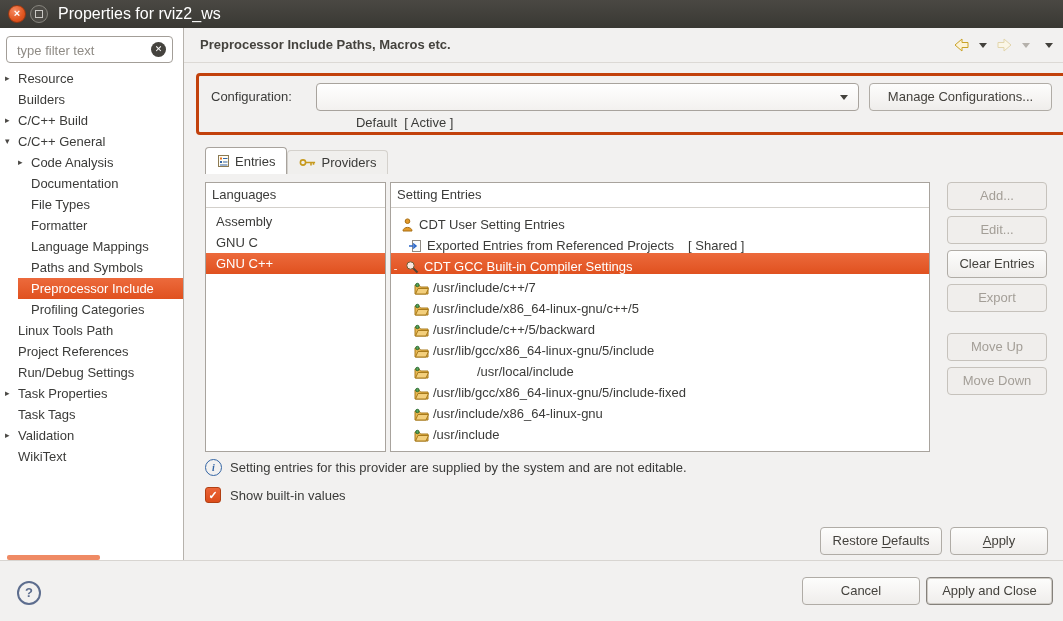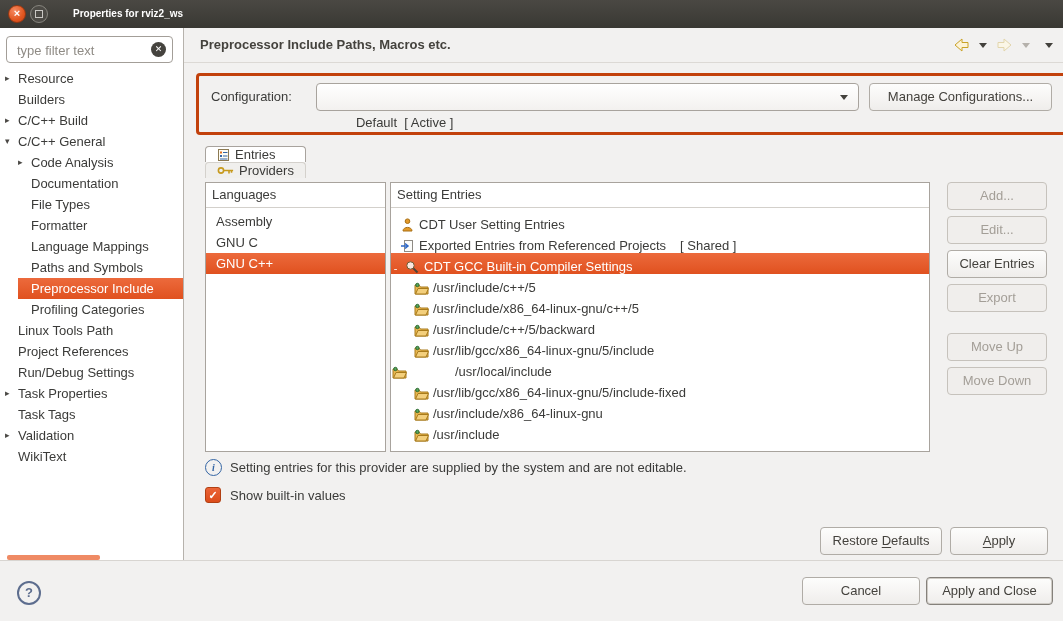--- a/index.html
+++ b/index.html
@@ -9,21 +9,21 @@
   
   .titlebar{position:absolute;left:0;top:0;width:100%;height:28px;
             background:linear-gradient(#4a4843,#393833);}
   .tb-close{position:absolute;left:8px;top:5px;width:18px;height:18px;border-radius:50%;
             background:radial-gradient(circle at 35% 30%,#f58b63,#e2561f 60%,#c8431a);
             border:1px solid #973812;box-sizing:border-box;color:#fff;font-size:11px;
             line-height:15px;text-align:center;font-weight:bold;}
   .tb-max{position:absolute;left:30px;top:5px;width:18px;height:18px;border-radius:50%;
           background:#4d4b46;border:1px solid #87857e;box-sizing:border-box;}
   .tb-max .sq{position:absolute;left:4px;top:4px;width:6px;height:6px;border:1.5px solid #c9c7c3;}
-  .tb-title{position:absolute;left:73px;top:0;line-height:28px;color:#ffffff;font-weight:bold;font-size:10px;}
+  .tb-title{position:absolute;left:58px;top:0;line-height:28px;color:#ffffff;font-weight:normal;font-size:16px;}
   
   .sidebar{position:absolute;left:0;top:28px;width:183px;height:532px;background:#fff;
            border-right:1px solid #b6b2ac;box-sizing:content-box;}
   .filter{position:absolute;left:6px;top:8px;width:167px;height:27px;background:#fff;
           border:1px solid #a39e98;border-radius:4px;box-sizing:border-box;}
   .filter input{border:0;outline:0;background:transparent;width:132px;height:23px;margin:1px 0 0 8px;
           font-family:"Liberation Sans",sans-serif;font-size:13px;color:#3b3b39;}
   .filter input::placeholder{color:#8f8b85;}
   .clear-ic{position:absolute;right:6px;top:5px;width:15px;height:15px;border-radius:50%;
           background:#45433e;color:#fff;font-size:9px;line-height:15px;text-align:center;}
@@ -51,21 +51,21 @@
   .combo .dd{position:absolute;right:10px;top:11px;}
   
   .btn{position:absolute;display:block;border:1px solid #b0aca6;border-radius:4px;
       background:linear-gradient(#fdfdfc,#efedeb);color:#44423d;text-align:center;
       font-family:"Liberation Sans",sans-serif;font-size:13px;line-height:26px;height:28px;
       box-sizing:border-box;padding:0;}
   .btn.dis{background:#f0eeec;border-color:#c6c2bc;color:#a39e97;}
   .btn u{text-underline-offset:2px;}
   .manage{left:670px;top:7px;width:183px;}
   
-  .tabs{position:absolute;left:21px;top:118px;height:28px;display:flex;flex-direction:column;}
+  .tabs{position:absolute;left:21px;top:118px;height:28px;display:flex;align-items:flex-end;}
   .tab{display:flex;align-items:center;gap:5px;padding:0 11px;box-sizing:border-box;}
   .tab.active{background:#fff;border:1px solid #a8a39d;border-bottom:none;border-radius:4px 4px 0 0;
       height:27px;}
   .tab.inactive{background:#f0efed;border:1px solid #d4d1cc;border-bottom:none;border-radius:4px 4px 0 0;
       height:24px;color:#3b3b39;}
   
   .lang-panel{position:absolute;left:21px;top:154px;width:181px;height:270px;background:#fff;
       border:1px solid #a8a39d;box-sizing:border-box;overflow:hidden;}
   .entries-panel{position:absolute;left:206px;top:154px;width:540px;height:270px;background:#fff;
       border:1px solid #a8a39d;box-sizing:border-box;overflow:hidden;}
@@ -267,21 +267,21 @@
       <div class="rows" id="entry-rows">
           <div class="erow" style="padding-left: 8px;">
             <span class="ic">
               <svg width="11" height="14" viewBox="0 0 11 14">
                 <circle cx="5.5" cy="3.2" r="2.3" fill="#e39a2a" stroke="#a86e12"></circle>
                 <path d="M1 13 C1 8.2 10 8.2 10 13 Z" fill="#e39a2a" stroke="#a86e12"></path>
               </svg>
             </span>
             <span>CDT User Setting Entries</span>
           </div>
-          <div class="erow" style="padding-left: 8px;">
+          <div class="erow" style="padding-left: 16px;">
             <span class="ic">
               <svg width="14" height="14" viewBox="0 0 14 14">
                 <rect x="4.5" y="1.5" width="8" height="11" fill="#fcfcfa" stroke="#8f8b84"></rect>
                 <path d="M1 7 h6" stroke="#2a66c8" stroke-width="1.5" fill="none"></path>
                 <path d="M5 4.5 L8 7 L5 9.5" stroke="#2a66c8" stroke-width="1.5" fill="none"></path>
               </svg>
             </span>
             <span>Exported Entries from Referenced Projects</span>
             <span class="suffix">[ Shared ]</span>
           </div>
@@ -296,21 +296,21 @@
             <span>CDT GCC Built-in Compiler Settings</span>
           </div>
           <div class="erow" style="padding-left: 22px;">
             <span class="ic">
               <svg width="15" height="13" viewBox="0 0 15 13">
                 <path d="M1 3 h4 l1.5 2 h7.5 v7 h-13 z" fill="#e9b64e" stroke="#a87b1c"></path>
                 <path d="M1.5 12 L4 6.5 h10.5 L12 12 Z" fill="#f3cf7c" stroke="#a87b1c"></path>
                 <circle cx="3.4" cy="3" r="1.7" fill="#58a55c" stroke="#2e6b31"></circle>
               </svg>
             </span>
-            <span>/usr/include/c++/5</span>
+            <span>/usr/include/c++/7</span>
           </div>
           <div class="erow" style="padding-left: 22px;">
             <span class="ic">
               <svg width="15" height="13" viewBox="0 0 15 13">
                 <path d="M1 3 h4 l1.5 2 h7.5 v7 h-13 z" fill="#e9b64e" stroke="#a87b1c"></path>
                 <path d="M1.5 12 L4 6.5 h10.5 L12 12 Z" fill="#f3cf7c" stroke="#a87b1c"></path>
                 <circle cx="3.4" cy="3" r="1.7" fill="#58a55c" stroke="#2e6b31"></circle>
               </svg>
             </span>
             <span>/usr/include/x86_64-linux-gnu/c++/5</span>
@@ -328,21 +328,21 @@
           <div class="erow" style="padding-left: 22px;">
             <span class="ic">
               <svg width="15" height="13" viewBox="0 0 15 13">
                 <path d="M1 3 h4 l1.5 2 h7.5 v7 h-13 z" fill="#e9b64e" stroke="#a87b1c"></path>
                 <path d="M1.5 12 L4 6.5 h10.5 L12 12 Z" fill="#f3cf7c" stroke="#a87b1c"></path>
                 <circle cx="3.4" cy="3" r="1.7" fill="#58a55c" stroke="#2e6b31"></circle>
               </svg>
             </span>
             <span>/usr/lib/gcc/x86_64-linux-gnu/5/include</span>
           </div>
-          <div class="erow" style=" gap: 48px;">
+          <div class="erow" style="padding-left: 22px; gap: 48px;">
             <span class="ic">
               <svg width="15" height="13" viewBox="0 0 15 13">
                 <path d="M1 3 h4 l1.5 2 h7.5 v7 h-13 z" fill="#e9b64e" stroke="#a87b1c"></path>
                 <path d="M1.5 12 L4 6.5 h10.5 L12 12 Z" fill="#f3cf7c" stroke="#a87b1c"></path>
                 <circle cx="3.4" cy="3" r="1.7" fill="#58a55c" stroke="#2e6b31"></circle>
               </svg>
             </span>
             <span>/usr/local/include</span>
           </div>
           <div class="erow" style="padding-left: 22px;">

